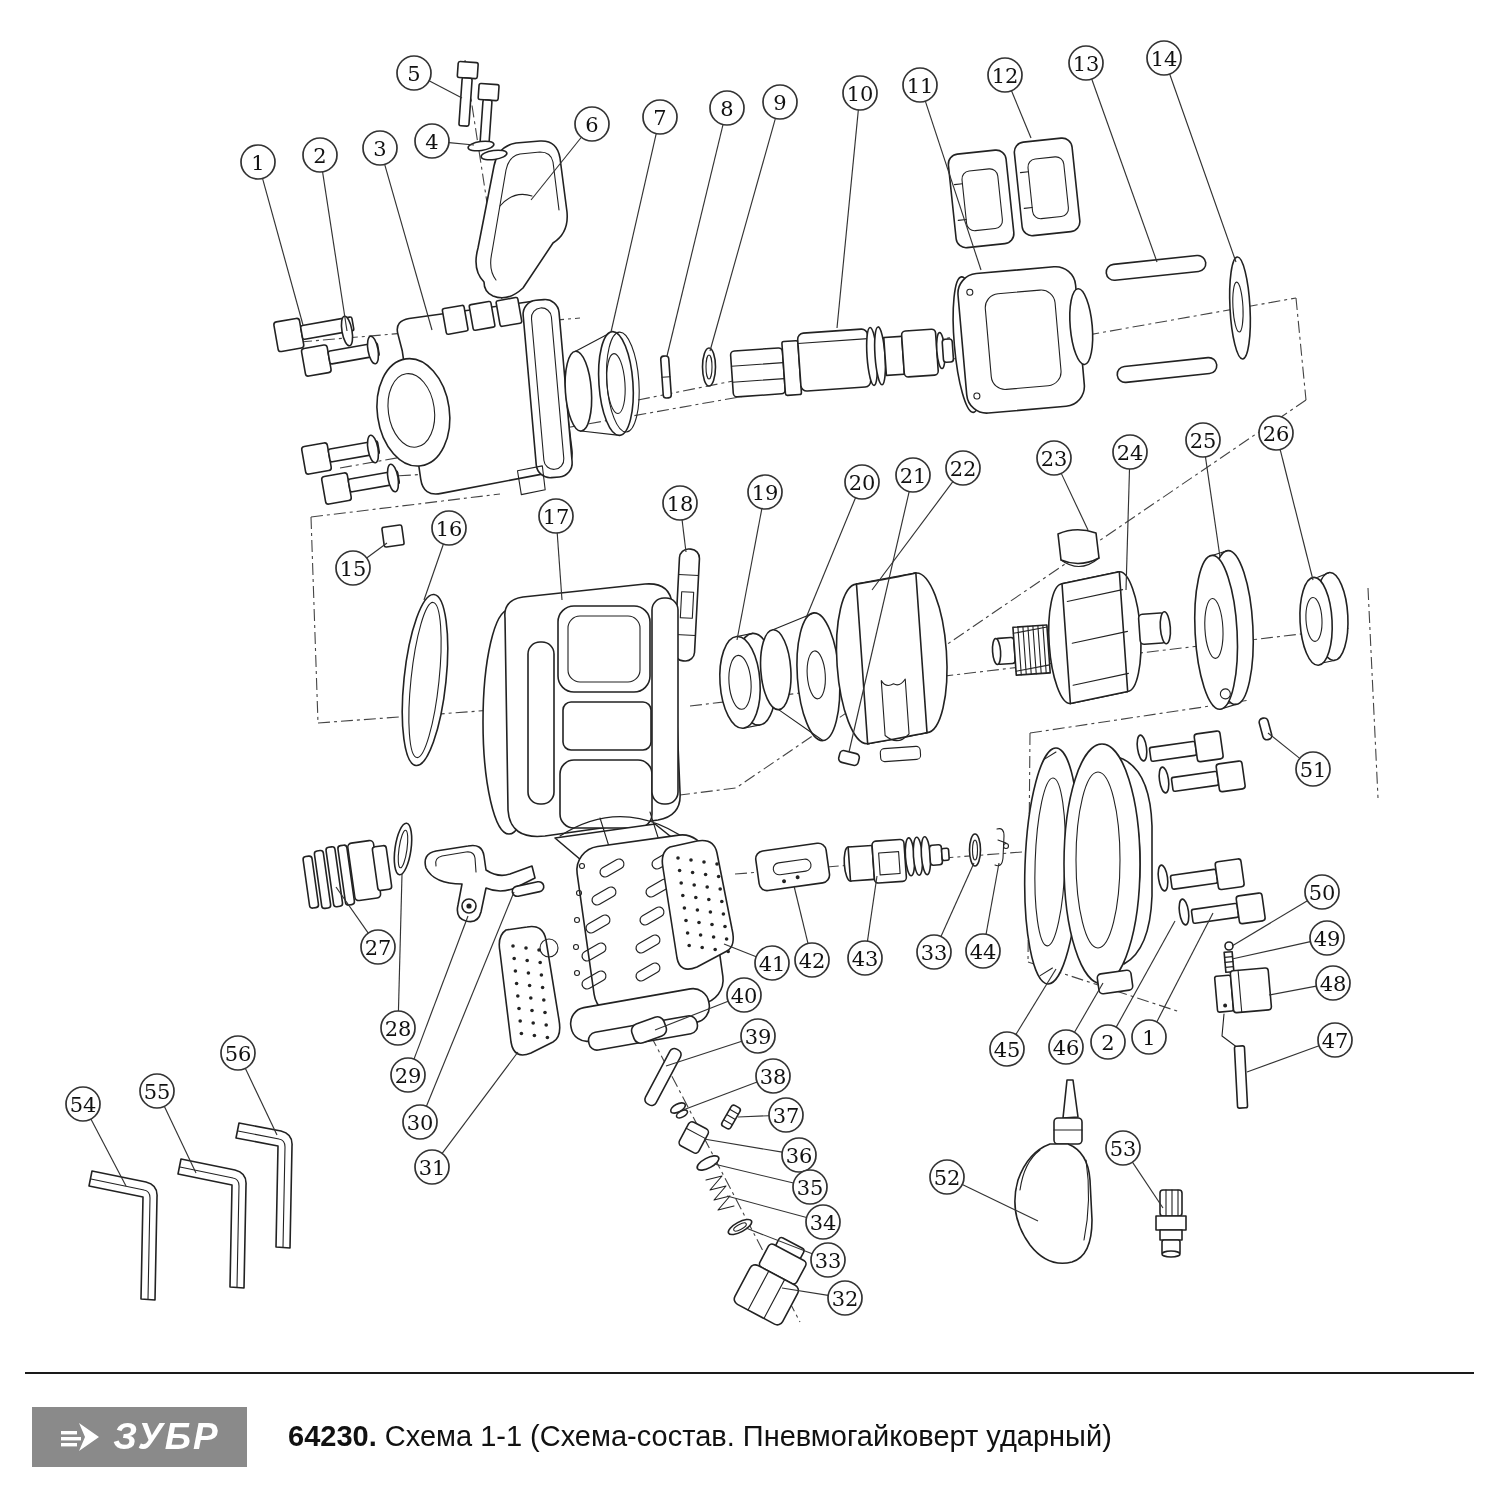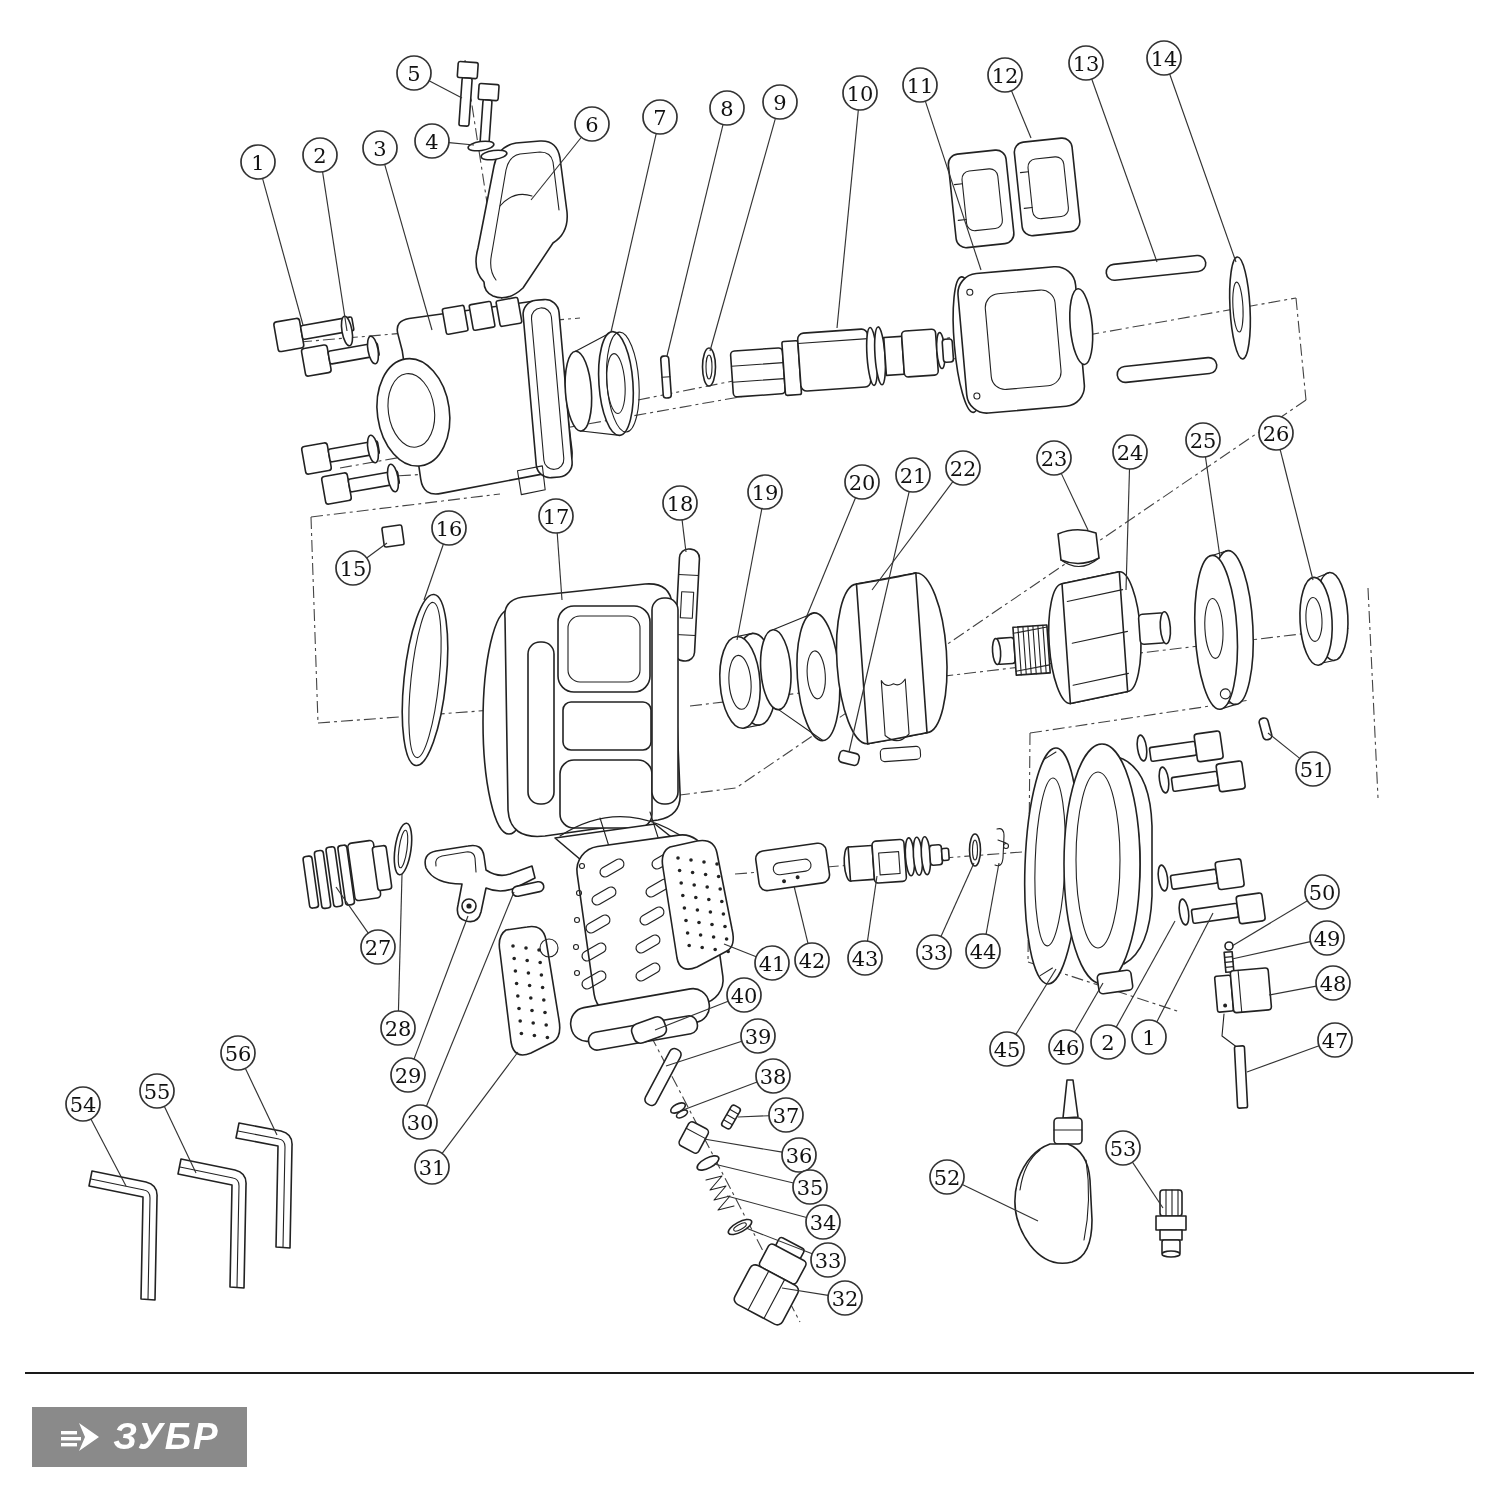--- a/index.html
+++ b/index.html
@@ -824,15 +824,18 @@
     <svg width="48" height="40" viewBox="0 0 48 40">
       <g fill="#ffffff">
         <rect x="2" y="14" width="16" height="3.4"></rect>
         <rect x="2" y="20" width="20" height="3.4"></rect>
         <rect x="2" y="26" width="16" height="3.4"></rect>
         <polygon points="20,6 40,20 20,34 26,20"></polygon>
       </g>
     </svg>
     <span class="word">ЗУБР</span>
   </div>
+  <div class="caption">
+    <span class="code">64230.</span><span> Схема 1-1 (Схема-состав. Пневмогайковерт ударный)</span>
+  </div>
 </div>
 
 </div>
 
 </body></html>

